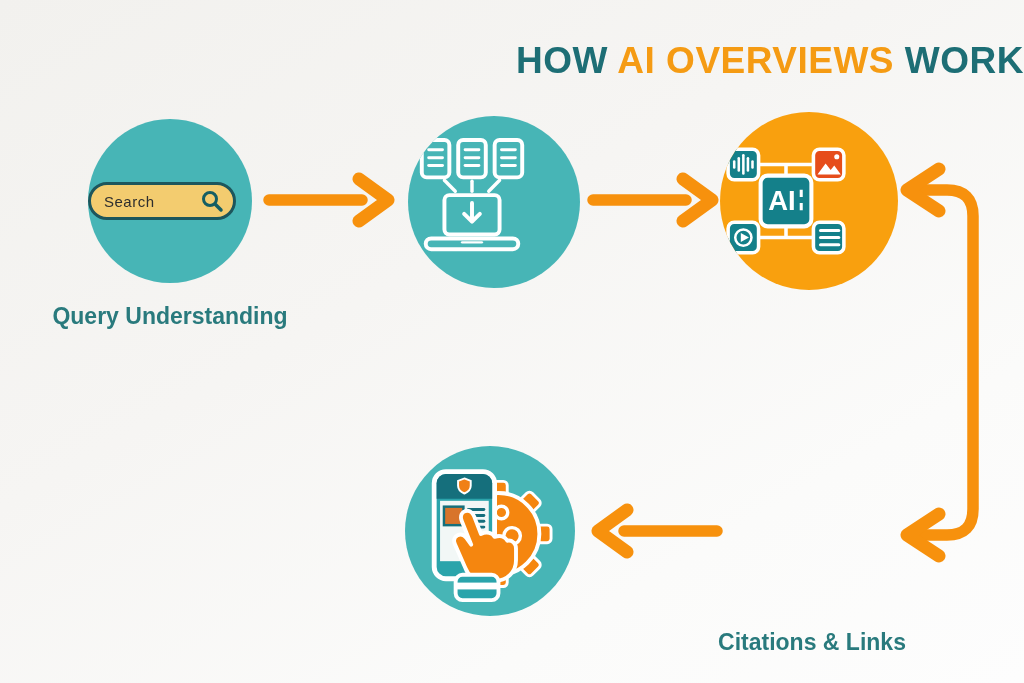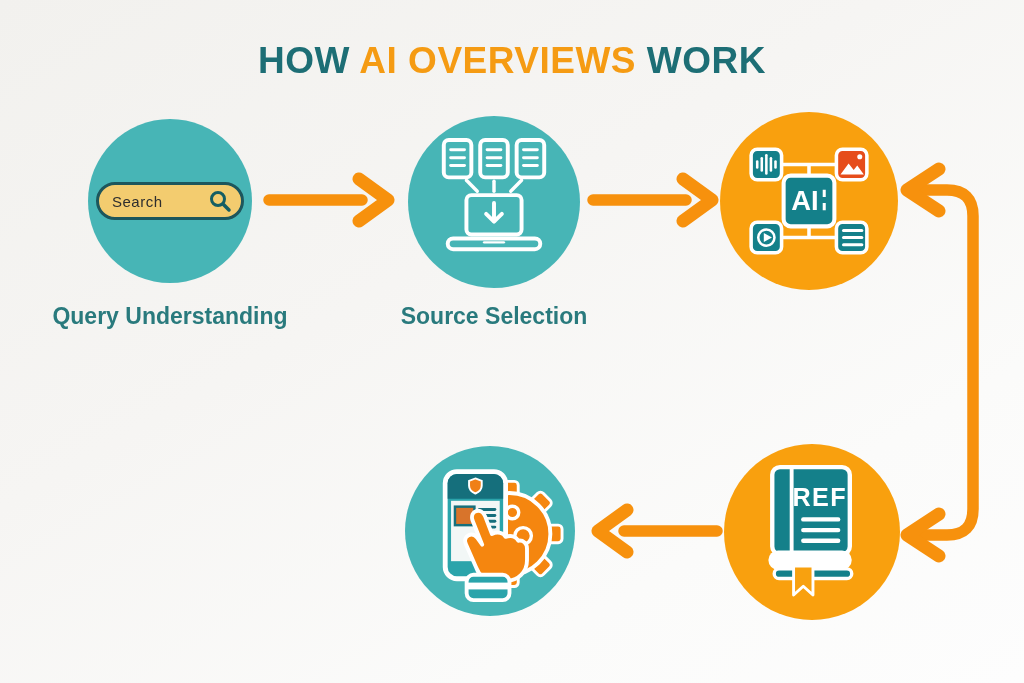--- a/index.html
+++ b/index.html
@@ -2,27 +2,27 @@
 <html><head>
 <meta charset="utf-8">
 <style>
   html,body{margin:0;padding:0;background:#e9e8e6;}
   .canvas{
     position:relative;width:1024px;height:683px;overflow:hidden;
     background:linear-gradient(150deg,#f2f1ee 0%,#f6f5f3 40%,#fbfbfa 75%,#fdfdfd 100%);
     font-family:"Liberation Sans",sans-serif;
   }
   .title{
-    position:absolute;top:40px;left:0;width:100%;margin:0;text-align:center;
+    position:absolute;top:40px;left:0;width:100%;margin:0;text-align:right;
     font-size:37px;font-weight:700;letter-spacing:.5px;color:#1d6e75;
   }
   .title .hl{color:#f59b13;}
   .circle{
     position:absolute;border-radius:50%;
-    display:flex;align-items:center;justify-content:center;overflow:hidden;
+    display:flex;align-items:center;justify-content:flex-start;overflow:hidden;
   }
   .circle.teal{background:#47b5b6;}
   .circle.orange{background:#f9a00e;}
   .step-label{
     position:absolute;transform:translateX(-50%);white-space:nowrap;
     font-size:23px;font-weight:700;color:#297a7d;
   }
   .arrow{position:absolute;}
   .search-pill{
     width:148px;height:38px;box-sizing:border-box;
@@ -111,35 +111,20 @@
         <line x1="99" y1="94" x2="117" y2="94"></line>
           <line x1="99" y1="101" x2="117" y2="101"></line>
           <line x1="99" y1="108" x2="117" y2="108"></line>
       </g>
       <rect x="40" y="40" width="50" height="50" rx="7" fill="#14808a" stroke="#ffffff" stroke-width="4"></rect>
       <text x="61" y="74" text-anchor="middle" font-size="27" font-weight="bold" fill="#ffffff">AI</text>
       <line x1="80" y1="54" x2="80" y2="76" stroke="#ffffff" stroke-width="3" stroke-dasharray="7 6"></line>
     </svg>
   </div>
 
-  <div class="circle orange" style="left:724px;top:444px;width:176px;height:176px;">
-    <svg width="126" height="138" viewBox="0 0 130 142">
-      <path d="M32,4 h64 a8,8 0 0 1 8,8 v74 a8,8 0 0 1 -8,8 h-64 a8,8 0 0 1 -8,-8 v-74 a8,8 0 0 1 8,-8 z" fill="#14808a" stroke="#ffffff" stroke-width="4.5"></path>
-      <line x1="44" y1="4" x2="44" y2="94" stroke="#ffffff" stroke-width="4"></line>
-      <text x="73" y="44" text-anchor="middle" font-size="26" font-weight="bold" letter-spacing="1.5" fill="#ffffff">REF</text>
-      <g stroke="#ffffff" stroke-width="4.5" stroke-linecap="round">
-        <line x1="56" y1="58" x2="92" y2="58"></line>
-          <line x1="56" y1="69" x2="92" y2="69"></line>
-          <line x1="56" y1="80" x2="92" y2="80"></line>
-      </g>
-      <path d="M30,90 H96 a10,10 0 0 1 10,10 a10,10 0 0 1 -10,10 H30 a10,10 0 0 1 -10,-10 a10,10 0 0 1 10,-10 z" fill="#ffffff"></path>
-      <rect x="26" y="109" width="80" height="10" rx="5" fill="#14808a" stroke="#ffffff" stroke-width="3.5"></rect>
-      <path d="M46,106 h20 v30 l-10,-9 -10,9 z" fill="#f8a10f" stroke="#ffffff" stroke-width="3" stroke-linejoin="round"></path>
-    </svg>
-  </div>
 
   <div class="circle teal" style="left:405px;top:446px;width:170px;height:170px;">
     <svg width="148" height="148" viewBox="0 0 152 150">
       <g>
         <g fill="#f5860f" stroke="#ffffff" stroke-width="3">
           <rect x="87" y="24" width="18" height="16" rx="4"></rect>
           <rect x="87" y="24" width="18" height="16" rx="4" transform="rotate(45 96 78)"></rect>
           <rect x="87" y="24" width="18" height="16" rx="4" transform="rotate(90 96 78)"></rect>
           <rect x="87" y="24" width="18" height="16" rx="4" transform="rotate(135 96 78)"></rect>
           <rect x="87" y="24" width="18" height="16" rx="4" transform="rotate(180 96 78)"></rect>
@@ -172,21 +157,21 @@
       </g>
       <path d="M58,64 c-3,-10 9,-14 13,-4 l7,18 c6,-3 12,-1 14,3 c6,-2 11,0 13,4 c5,-1 9,3 9,8 v12 c0,12 -9,21 -21,21 h-13 c-9,0 -15,-5 -18,-13 l-11,-25 c-3,-8 7,-13 12,-6 l5,7 z" fill="#f5860f" stroke="#ffffff" stroke-width="4" stroke-linejoin="round"></path>
       <g>
         <rect x="52" y="120" width="44" height="26" rx="7" fill="#2ba4ab" stroke="#ffffff" stroke-width="4"></rect>
         <rect x="53" y="128" width="42" height="7" fill="#ffffff"></rect>
       </g>
     </svg>
   </div>
 
   <div class="step-label" style="left:170px;top:303px;">Query Understanding</div>
-  <div class="step-label" style="left:494px;top:303px;">Source Selection</div>
+  <div class="step-label" style="left:812px;top:629px;">Citations &amp; Links</div>
 
   <svg class="arrow" style="left:262px;top:171px;" width="138" height="58" viewBox="0 0 138 58">
     <g stroke="#f7910d" fill="none" stroke-linecap="round" stroke-linejoin="round">
       <path d="M7,29 H100" stroke-width="11.5"></path>
       <path d="M97,8 L126,29 L97,50" stroke-width="13"></path>
     </g>
   </svg>
 
   <svg class="arrow" style="left:586px;top:171px;" width="138" height="58" viewBox="0 0 138 58">
     <g stroke="#f7910d" fill="none" stroke-linecap="round" stroke-linejoin="round">

